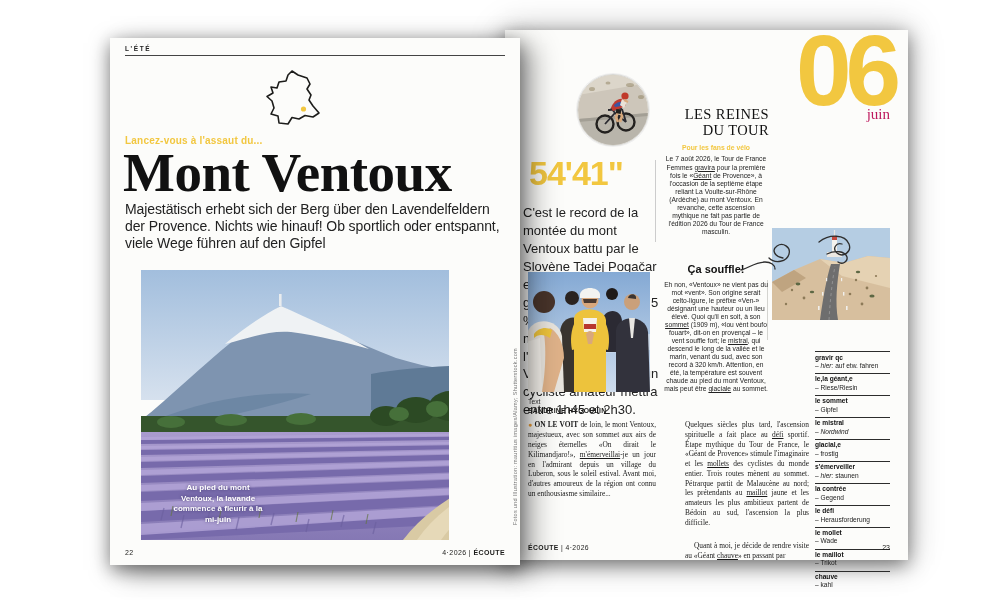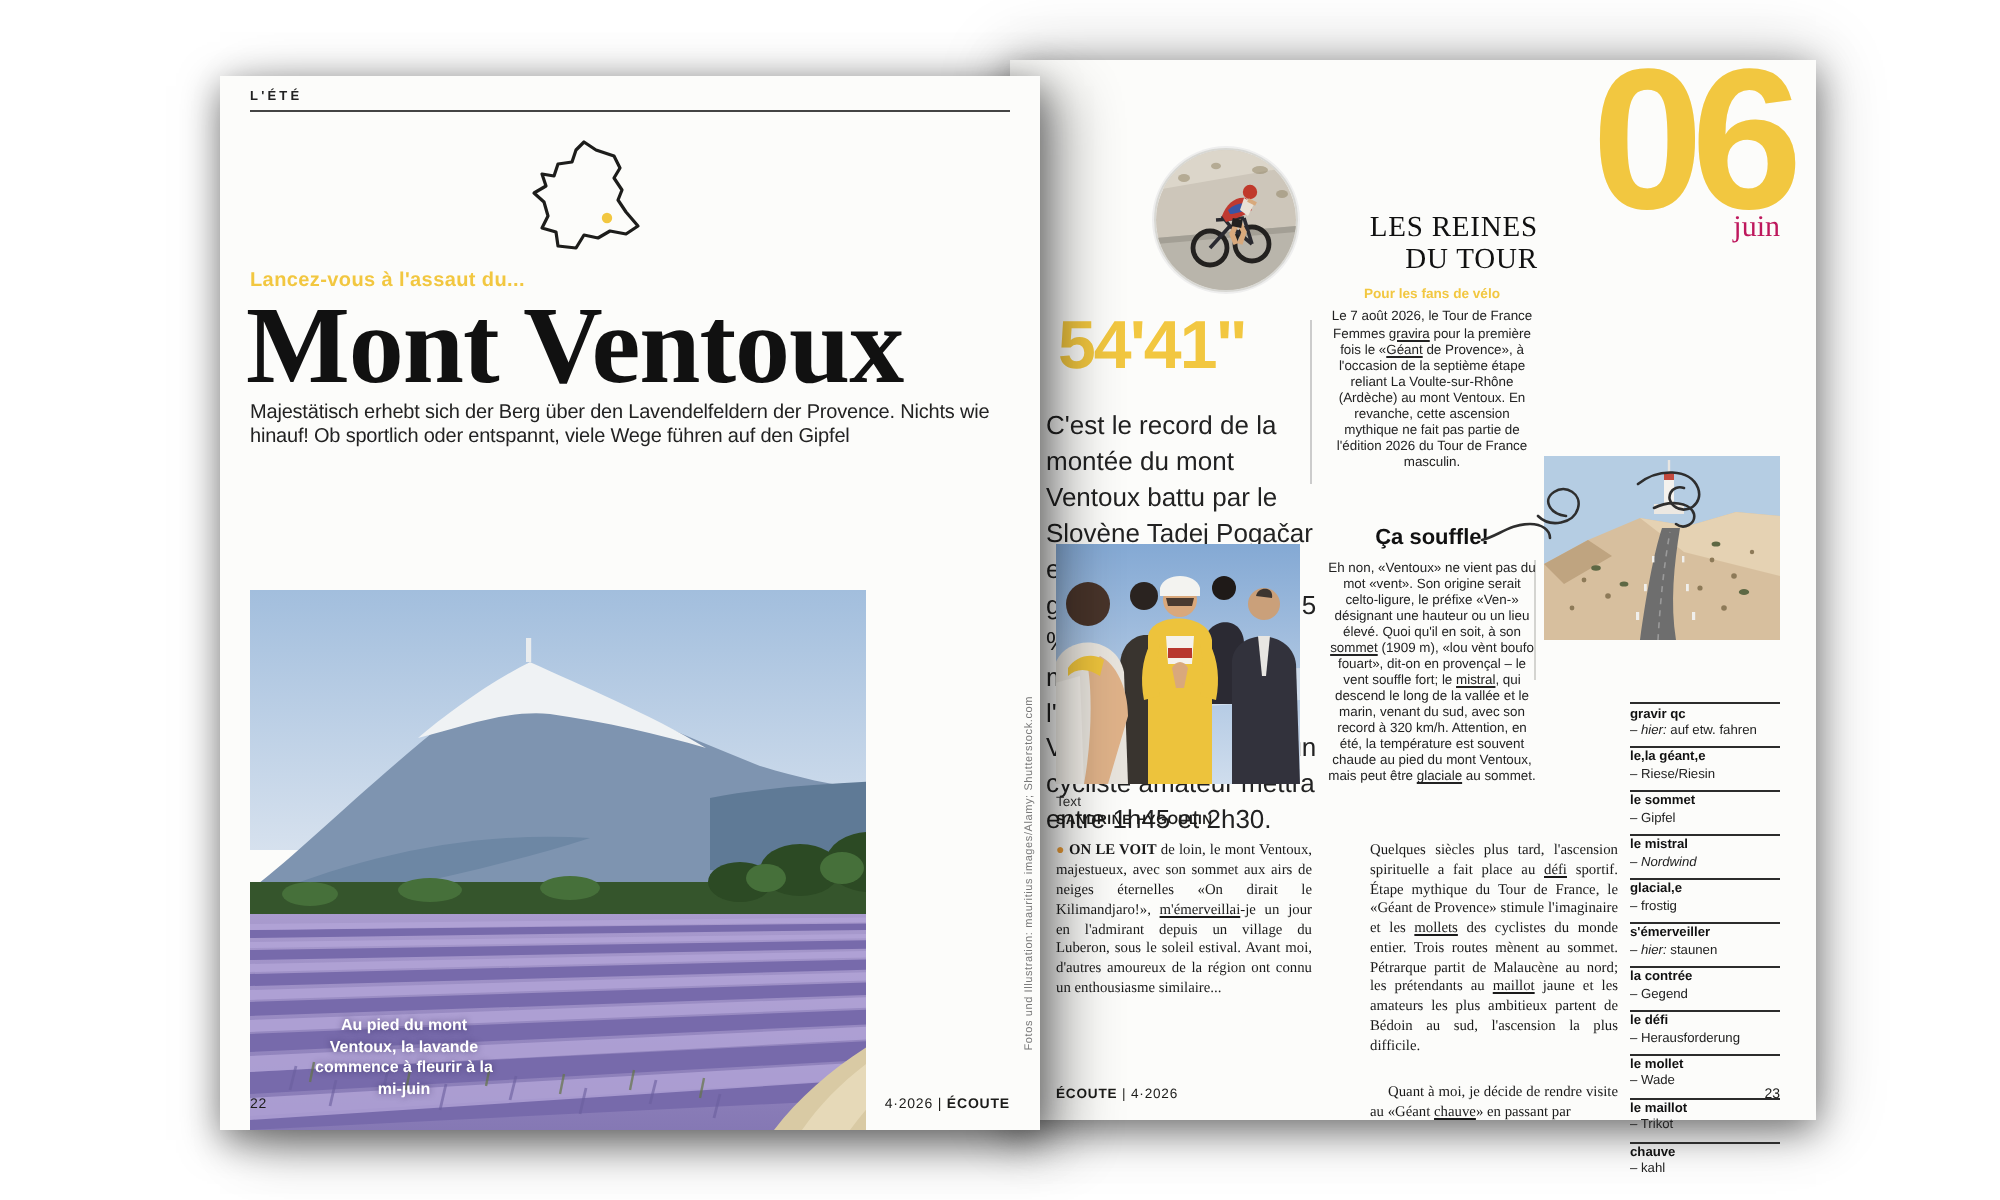--- a/index.html
+++ b/index.html
@@ -13,23 +13,23 @@
                box-shadow:0 5px 18px rgba(0,0,0,.50), 0 0 34px rgba(0,0,0,.22); }
   .abs{ position:absolute; }
 
   
   .lp-label{ left:15px; top:7px; font-size:6.5px; font-weight:bold; letter-spacing:1.6px; color:#222; }
   .lp-rule{ left:15px; right:15px; top:17px; border-top:1px solid #444; height:0; }
   .lp-map{ left:155px; top:30px; }
   .lp-kicker{ left:15px; top:97px; font-size:10px; font-weight:bold; color:var(--yellow); letter-spacing:.2px; }
   .lp-title{ left:13px; top:106px; margin:0; font-family:"Liberation Serif", serif; font-weight:700;
              font-size:55px; line-height:1.05; letter-spacing:-.5px; color:#111; }
-  .lp-dek{ left:15px; top:163px; width:378px; margin:0; font-size:10px; line-height:1.2;
+  .lp-dek{ left:15px; top:163px; width:378px; margin:0; font-size:14px; line-height:1.2;
            color:#222; letter-spacing:-.1px; }
-  .lp-photo{ left:15px; top:232px; width:308px; height:270px; overflow:hidden;margin-top:25px; }
+  .lp-photo{ left:31px; top:232px; width:308px; height:270px; overflow:hidden; }
   .lp-caption{ position:absolute; left:28px; bottom:14px; width:98px; text-align:center;
                color:#fff; font-size:8px; font-weight:bold; line-height:1.35;
                text-shadow:0 0 3px rgba(40,30,80,.6); }
   .lp-footer-left{ left:15px; bottom:9px; font-size:7px; letter-spacing:.4px; }
   .lp-footer-right{ right:15px; bottom:9px; font-size:7px; letter-spacing:.4px; }
   .credit-vert{ right:2px; bottom:40px; font-size:5.5px; color:#777; letter-spacing:.3px;
                 writing-mode:vertical-rl; transform:rotate(180deg); }
 
   
   .rp-date{ left:258px; top:-6px; font-size:100px; line-height:.92; font-weight:800;

